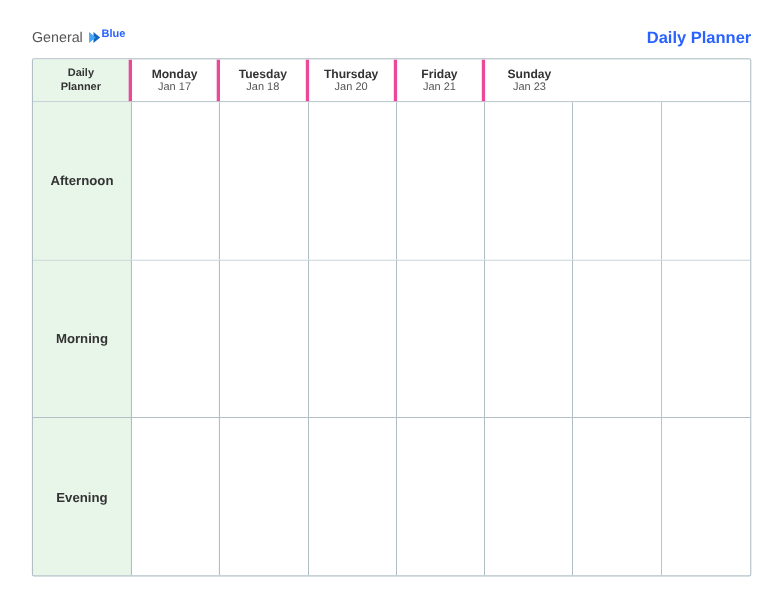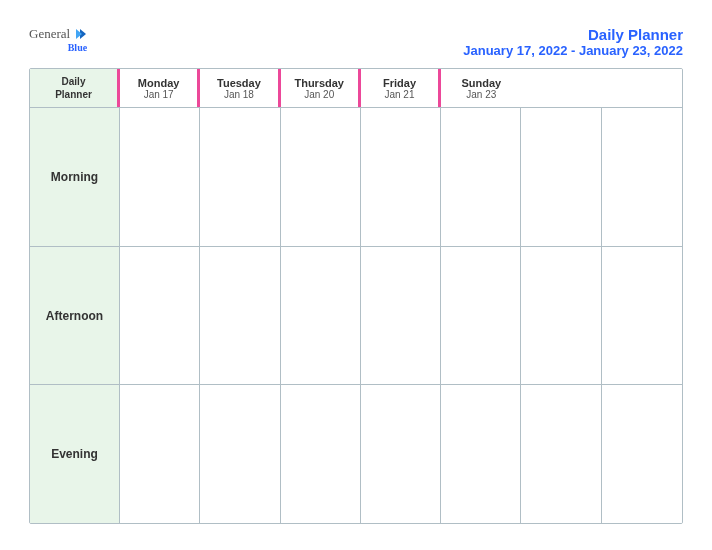--- a/index.html
+++ b/index.html
@@ -22,23 +22,22 @@
       flex-direction: column;
     }
     .header {
       display: flex;
       justify-content: space-between;
       align-items: flex-start;
       margin-bottom: 10px;
     }
     .logo-area {
       display: flex;
-      flex-direction: column;
-      align-items: flex-end;
-      font-family: Liberation Serif, serif;
+      flex-direction: row;
+      align-items: flex-start;
     }
     .logo-text {
       display: flex;
       align-items: center;
       gap: 2px;
     }
     .logo-general {
       font-size: 13px;
       color: #555;
       font-weight: normal;
@@ -155,21 +154,20 @@
         <span class="logo-general">General</span>
         <svg class="logo-icon" viewBox="0 0 14 14">
           <polygon points="7,2 13,7 7,12" fill="#1565c0"></polygon>
           <polygon points="3,2 9,7 3,12" fill="#42a5f5"></polygon>
         </svg>
       </div>
       <span class="logo-blue">Blue</span>
     </div>
     <div class="header-right">
       <div class="title-main">Daily Planner</div>
-      <div class="title-date">January 17, 2022 - January 23, 2022</div>
     </div>
   </div>
 
   <div class="calendar">
     <div class="cal-header-row">
       <div class="cal-header-cell first-col">
         <span class="planner-label">Daily</span>
         <span class="planner-label">Planner</span>
       </div>
 
@@ -190,31 +188,31 @@
     <span class="day-date">Jan 21</span>
   </div>
         <div class="cal-header-cell">
     <span class="day-name">Sunday</span>
     <span class="day-date">Jan 23</span>
   </div>
       </div>
     <div class="cal-body">
 
     <div class="cal-row">
-          <div class="cal-cell row-label">Morning</div>
+          <div class="cal-cell row-label">Afternoon</div>
           <div class="cal-cell data-cell"></div>
           <div class="cal-cell data-cell"></div>
           <div class="cal-cell data-cell"></div>
           <div class="cal-cell data-cell"></div>
           <div class="cal-cell data-cell"></div>
           <div class="cal-cell data-cell"></div>
           <div class="cal-cell data-cell"></div>
         </div>
         <div class="cal-row">
-          <div class="cal-cell row-label">Afternoon</div>
+          <div class="cal-cell row-label">Morning</div>
           <div class="cal-cell data-cell"></div>
           <div class="cal-cell data-cell"></div>
           <div class="cal-cell data-cell"></div>
           <div class="cal-cell data-cell"></div>
           <div class="cal-cell data-cell"></div>
           <div class="cal-cell data-cell"></div>
           <div class="cal-cell data-cell"></div>
         </div>
         <div class="cal-row">
           <div class="cal-cell row-label">Evening</div>

